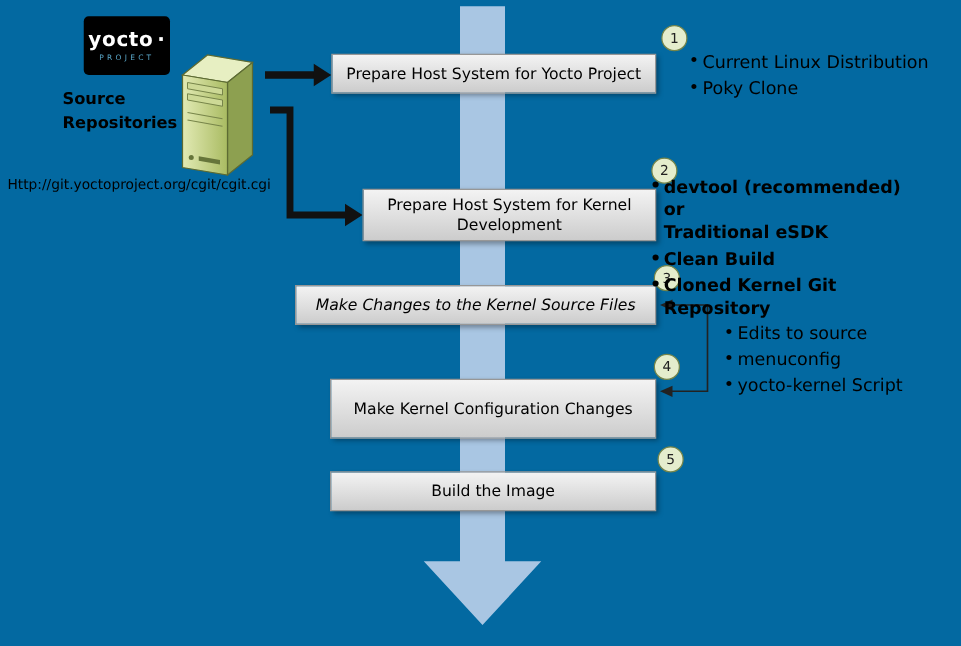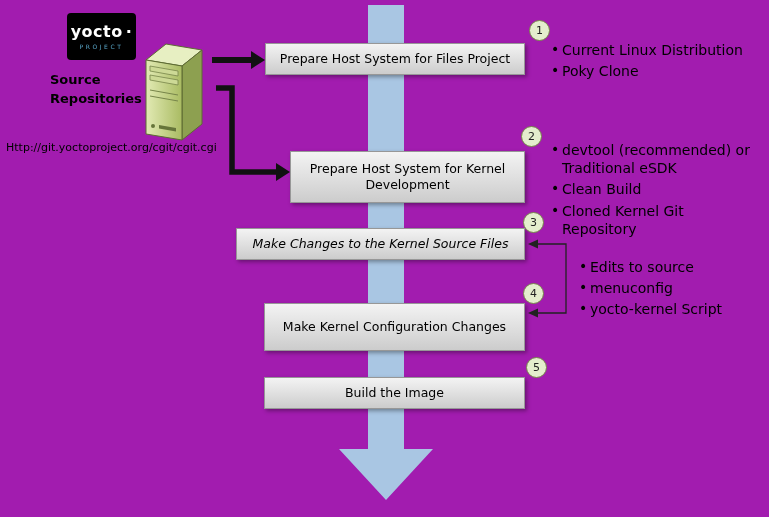--- a/index.html
+++ b/index.html
@@ -1,18 +1,18 @@
 <!DOCTYPE html>
 <html><head>
 <meta charset="utf-8">
 <style>
   * { margin:0; padding:0; box-sizing:border-box; }
   html,body { background:#ffffff; }
   body { font-family:"DejaVu Sans","Liberation Sans",sans-serif; }
-  .canvas { position:relative; width:769px; height:517px; background:#a21caf; overflow:hidden; }
+  .canvas { position:relative; width:769px; height:517px; background:#0369a1; overflow:hidden; }
 
   .arrow-layer { position:absolute; left:0; top:0; width:769px; height:517px; z-index:1; }
 
   
   .logo { position:absolute; left:67px; top:13px; width:69px; height:47px; background:#000;
           border-radius:4px; z-index:2; display:flex; flex-direction:column;
           align-items:center; justify-content:center; }
   .logo-brand { color:#fff; font-size:16px; font-weight:bold; letter-spacing:0.5px; line-height:1; }
   .logo-dot { margin-left:3px; }
   .logo-sub { color:#5aa8ca; font-size:6px; letter-spacing:2.6px; margin-top:3px; }
@@ -23,21 +23,21 @@
                   color:#000; white-space:pre-line; line-height:1.45; z-index:2; }
   .source-url { position:absolute; left:6px; top:141px; font-size:11px; color:#000; z-index:2; }
 
   
   .step-box { position:absolute; display:flex; align-items:center; justify-content:center;
               text-align:center; padding:0 5px; z-index:3;
               background:linear-gradient(to bottom,#f3f3f3 0%,#dedede 55%,#cccccc 100%);
               border:1px solid #979797; box-shadow:2px 2px 4px rgba(0,0,0,0.35);
               font-size:12.5px; color:#000; line-height:1.25; }
   .box-1 { left:265px; top:43px;  width:260px; height:32px; }
-  .box-2 { left:290px; top:151px; width:235px; height:52px; }
+  .box-2 { left:290px; top:151px; width:235px; height:42px; }
   .box-3 { left:236px; top:228px; width:289px; height:32px;font-style:italic; }
   .box-4 { left:264px; top:303px; width:261px; height:48px; }
   .box-5 { left:264px; top:377px; width:261px; height:32px; }
 
   
   .step-circle { position:absolute; width:21px; height:21px; border-radius:50%;
                  background:#e4edcd; border:1.3px solid #75854a; color:#222;
                  font-size:11px; display:flex; align-items:center; justify-content:center;
                  z-index:4; }
   .circ-1 { left:529px; top:20px; }
@@ -45,21 +45,21 @@
   .circ-3 { left:523px; top:212px; }
   .circ-4 { left:523px; top:283px; }
   .circ-5 { left:526px; top:357px; }
 
   
   .bullets { position:absolute; list-style:none; font-size:14px; color:#000; z-index:4; }
   .bullets li { position:relative; padding-left:13px; margin-bottom:3px; line-height:1.3;
                 white-space:pre-line; }
   .bullets li::before { content:"\2022"; position:absolute; left:2px; top:-1px; }
   .list-1 { left:549px; top:41px;  width:212px; }
-  .list-2 { left:549px; top:141px; width:206px; }
+  .list-2 { left:518px; top:141px; width:206px;font-weight:bold; }
   .list-34 { left:577px; top:258px; width:162px; }
   .list-5 { left:549px; top:376px; width:196px; }
 </style>
 </head>
 <body>
 
 <div class="canvas">
 
   <svg class="arrow-layer" width="769" height="517" viewBox="0 0 769 517">
 
@@ -104,21 +104,21 @@
     <line x1="14" y1="56" x2="42" y2="61" stroke="#77854a" stroke-width="1"></line>
     <line x1="14" y1="62" x2="42" y2="67" stroke="#77854a" stroke-width="1"></line>
     <circle cx="17" cy="92" r="2" fill="#66753a"></circle>
     <polygon points="23,91 40,94 40,97.5 23,94.5" fill="#66753a"></polygon>
   </svg>
 
   <div class="source-label">Source
 Repositories</div>
   <div class="source-url">Http://git.yoctoproject.org/cgit/cgit.cgi</div>
 
-  <div class="step-box box-1">Prepare Host System for Files Project</div>
+  <div class="step-box box-1">Prepare Host System for Yocto Project</div>
   <div class="step-box box-2">Prepare Host System for Kernel Development</div>
   <div class="step-box box-3">Make Changes to the Kernel Source Files</div>
   <div class="step-box box-4">Make Kernel Configuration Changes</div>
   <div class="step-box box-5">Build the Image</div>
 
   <div class="step-circle circ-1">1</div>
   <div class="step-circle circ-2">2</div>
   <div class="step-circle circ-3">3</div>
   <div class="step-circle circ-4">4</div>
   <div class="step-circle circ-5">5</div>

